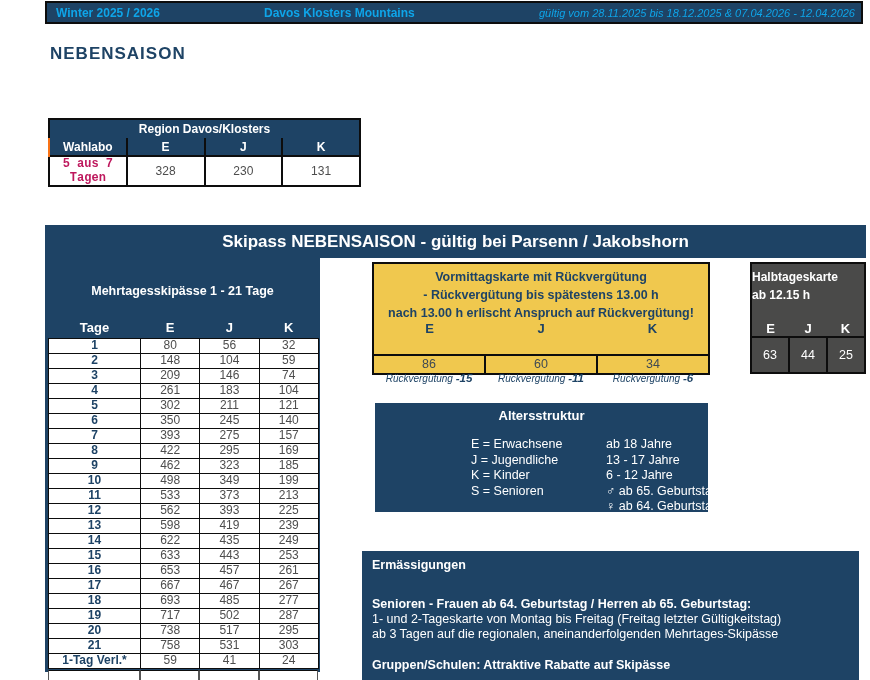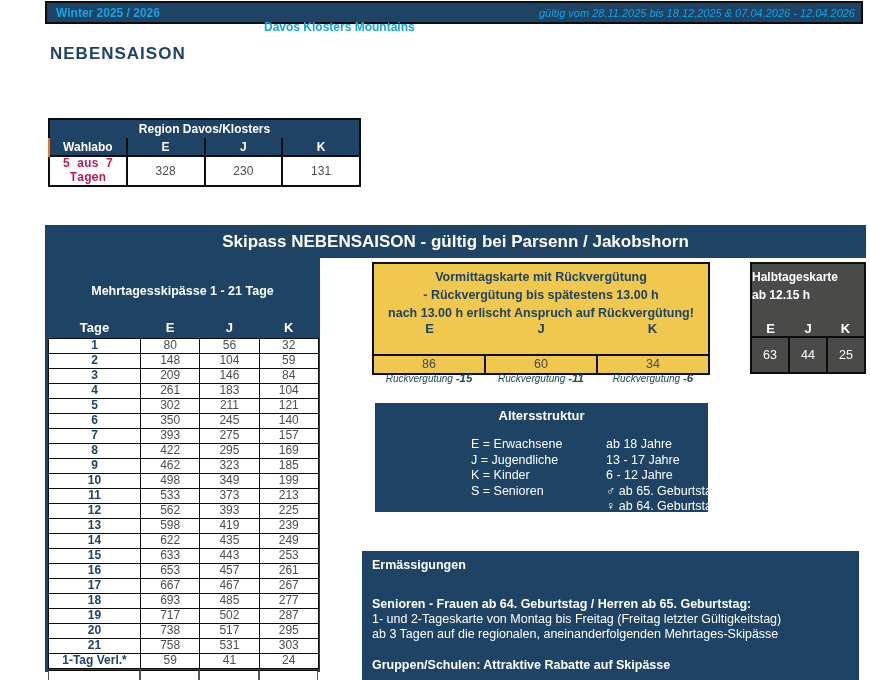--- a/index.html
+++ b/index.html
@@ -10,21 +10,21 @@
     font-family:"Liberation Sans", sans-serif;
     color:#1e4365;
   }
   
   .topbar {
     position:absolute; left:45px; top:1px; width:818px; height:23px;
     background:#1e4365; border:2px solid #0d0d0d;
     color:#0ea5e9; font-size:12px; line-height:21px;
   }
   .topbar .season { position:absolute; left:9px; top:0; font-weight:bold; }
-  .topbar .resort { position:absolute; left:217px; top:14px; font-weight:bold; }
+  .topbar .resort { position:absolute; left:217px; top:0; font-weight:bold; }
   .topbar .validity { position:absolute; right:6px; top:0; font-style:italic; font-size:11px; }
   
   .page-title {
     position:absolute; left:50px; top:44px;
     font-size:17px; font-weight:bold; letter-spacing:1px; color:#1e4365;
   }
   
   table { border-collapse:collapse; }
   .region-table {
     position:absolute; left:48px; top:118px; width:313px;
@@ -168,21 +168,21 @@
         <tr>
           <td class="lbl">2</td>
           <td>148</td>
           <td>104</td>
           <td>59</td>
         </tr>
         <tr>
           <td class="lbl">3</td>
           <td>209</td>
           <td>146</td>
-          <td>84</td>
+          <td>74</td>
         </tr>
         <tr>
           <td class="lbl">4</td>
           <td>261</td>
           <td>183</td>
           <td>104</td>
         </tr>
         <tr>
           <td class="lbl">5</td>
           <td>302</td>

